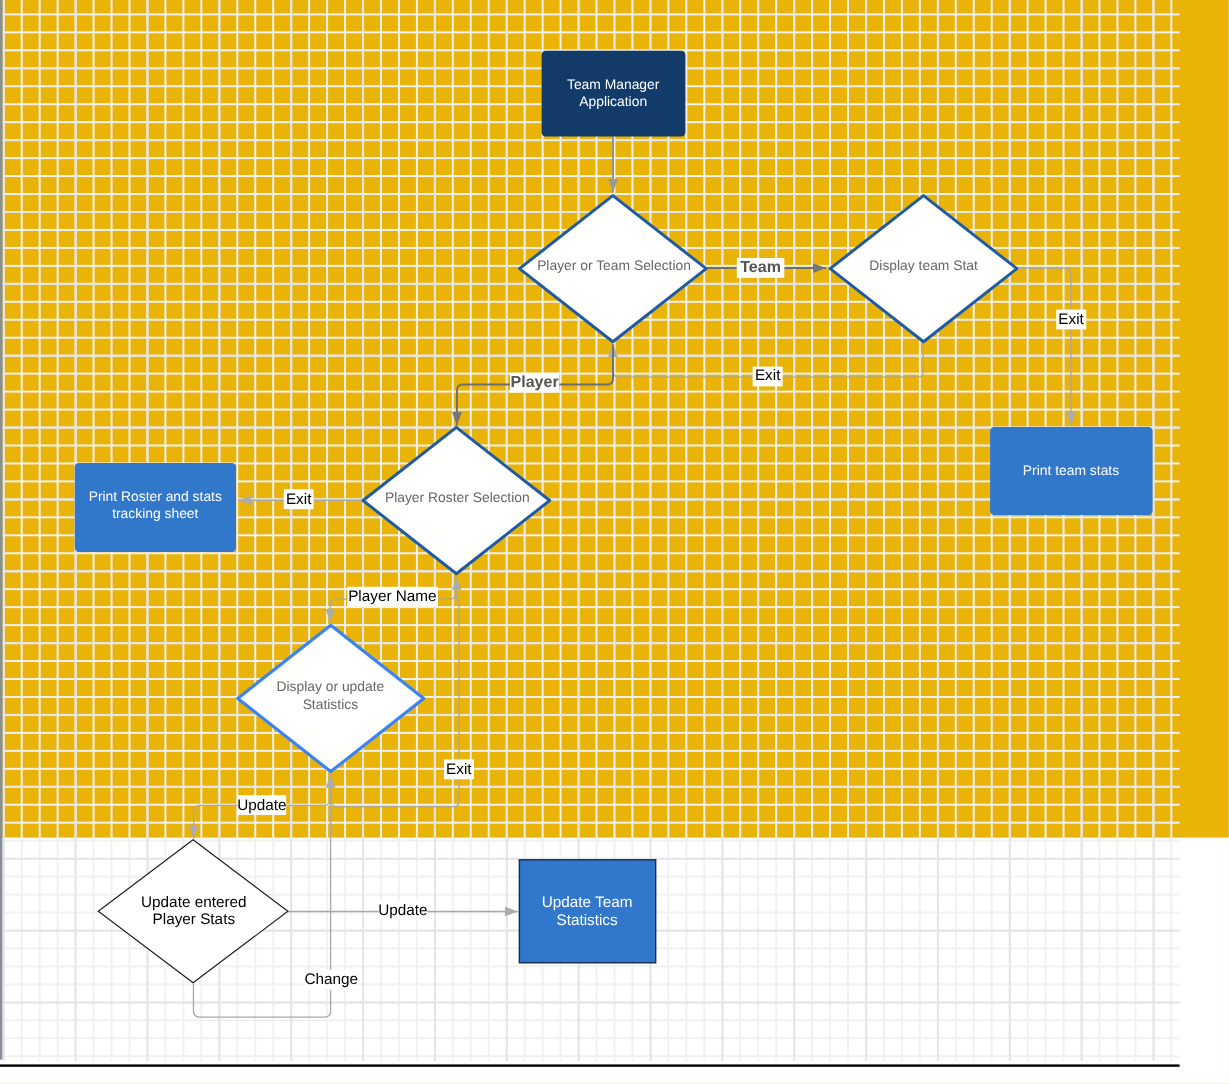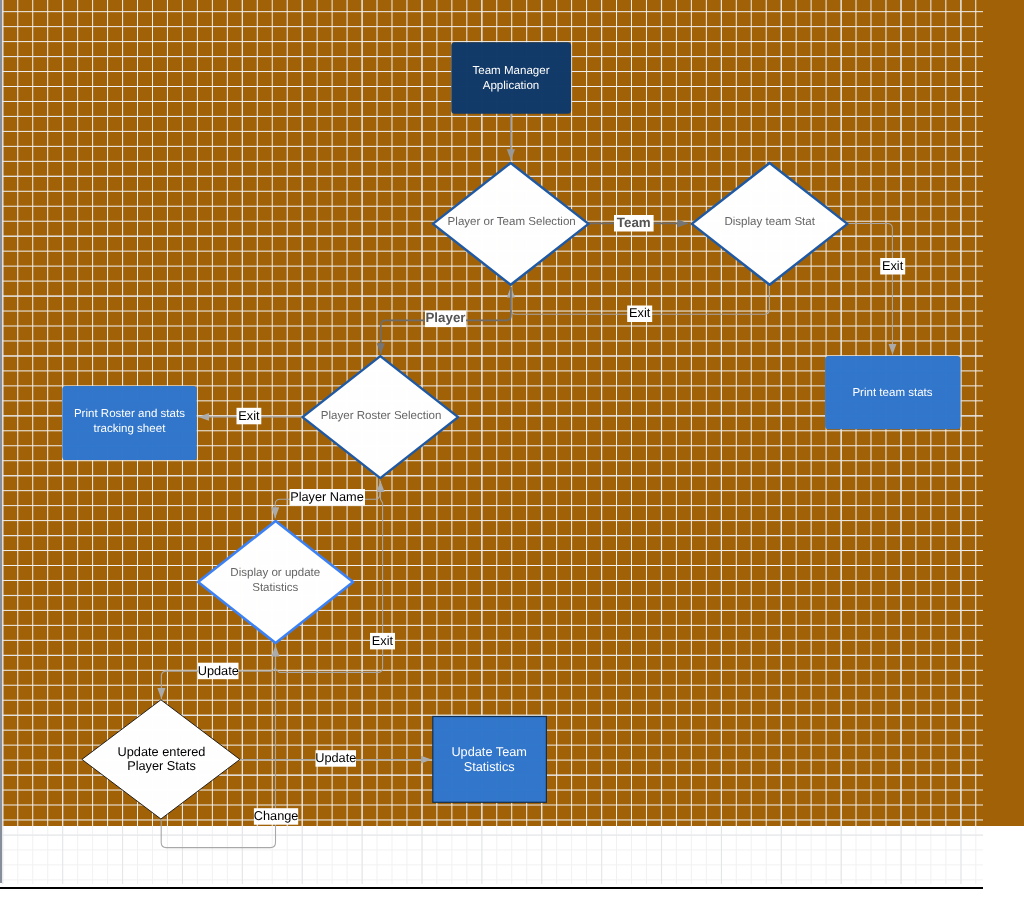--- a/index.html
+++ b/index.html
@@ -1,17 +1,17 @@
 <!DOCTYPE html>
 <html><head>
 <meta charset="utf-8">
 <style>
 html,body{margin:0;padding:0;background:#ffffff;}
 body{width:1024px;height:903px;font-family:"Liberation Sans",sans-serif;overflow:hidden;}
-#stage{position:relative;width:1024px;height:826px;background:#a16207;}
+#stage{position:relative;width:1024px;height:698px;background:#eab308;}
 #grid{position:absolute;left:2px;top:0;width:981px;height:883.8px;
  background-image:
   linear-gradient(to right,#e4e5e7 1.3px,transparent 1.3px),
   linear-gradient(to bottom,#e4e5e7 1.3px,transparent 1.3px),
   linear-gradient(to right,#f1f1f2 1.3px,transparent 1.3px),
   linear-gradient(to bottom,#f1f1f2 1.3px,transparent 1.3px);
  background-size:59.892px 59.892px,59.892px 59.892px,14.973px 14.973px,14.973px 14.973px;
  background-position:0.3px -3.82px,0.3px -3.82px,0.3px -3.82px,0.3px -3.82px;}
 #leftbar{position:absolute;left:0;top:0;width:1.9px;height:883.4px;background:#868e99;}
 #bottomline{position:absolute;left:0;top:886.9px;width:983px;height:1.9px;background:#000000;}

